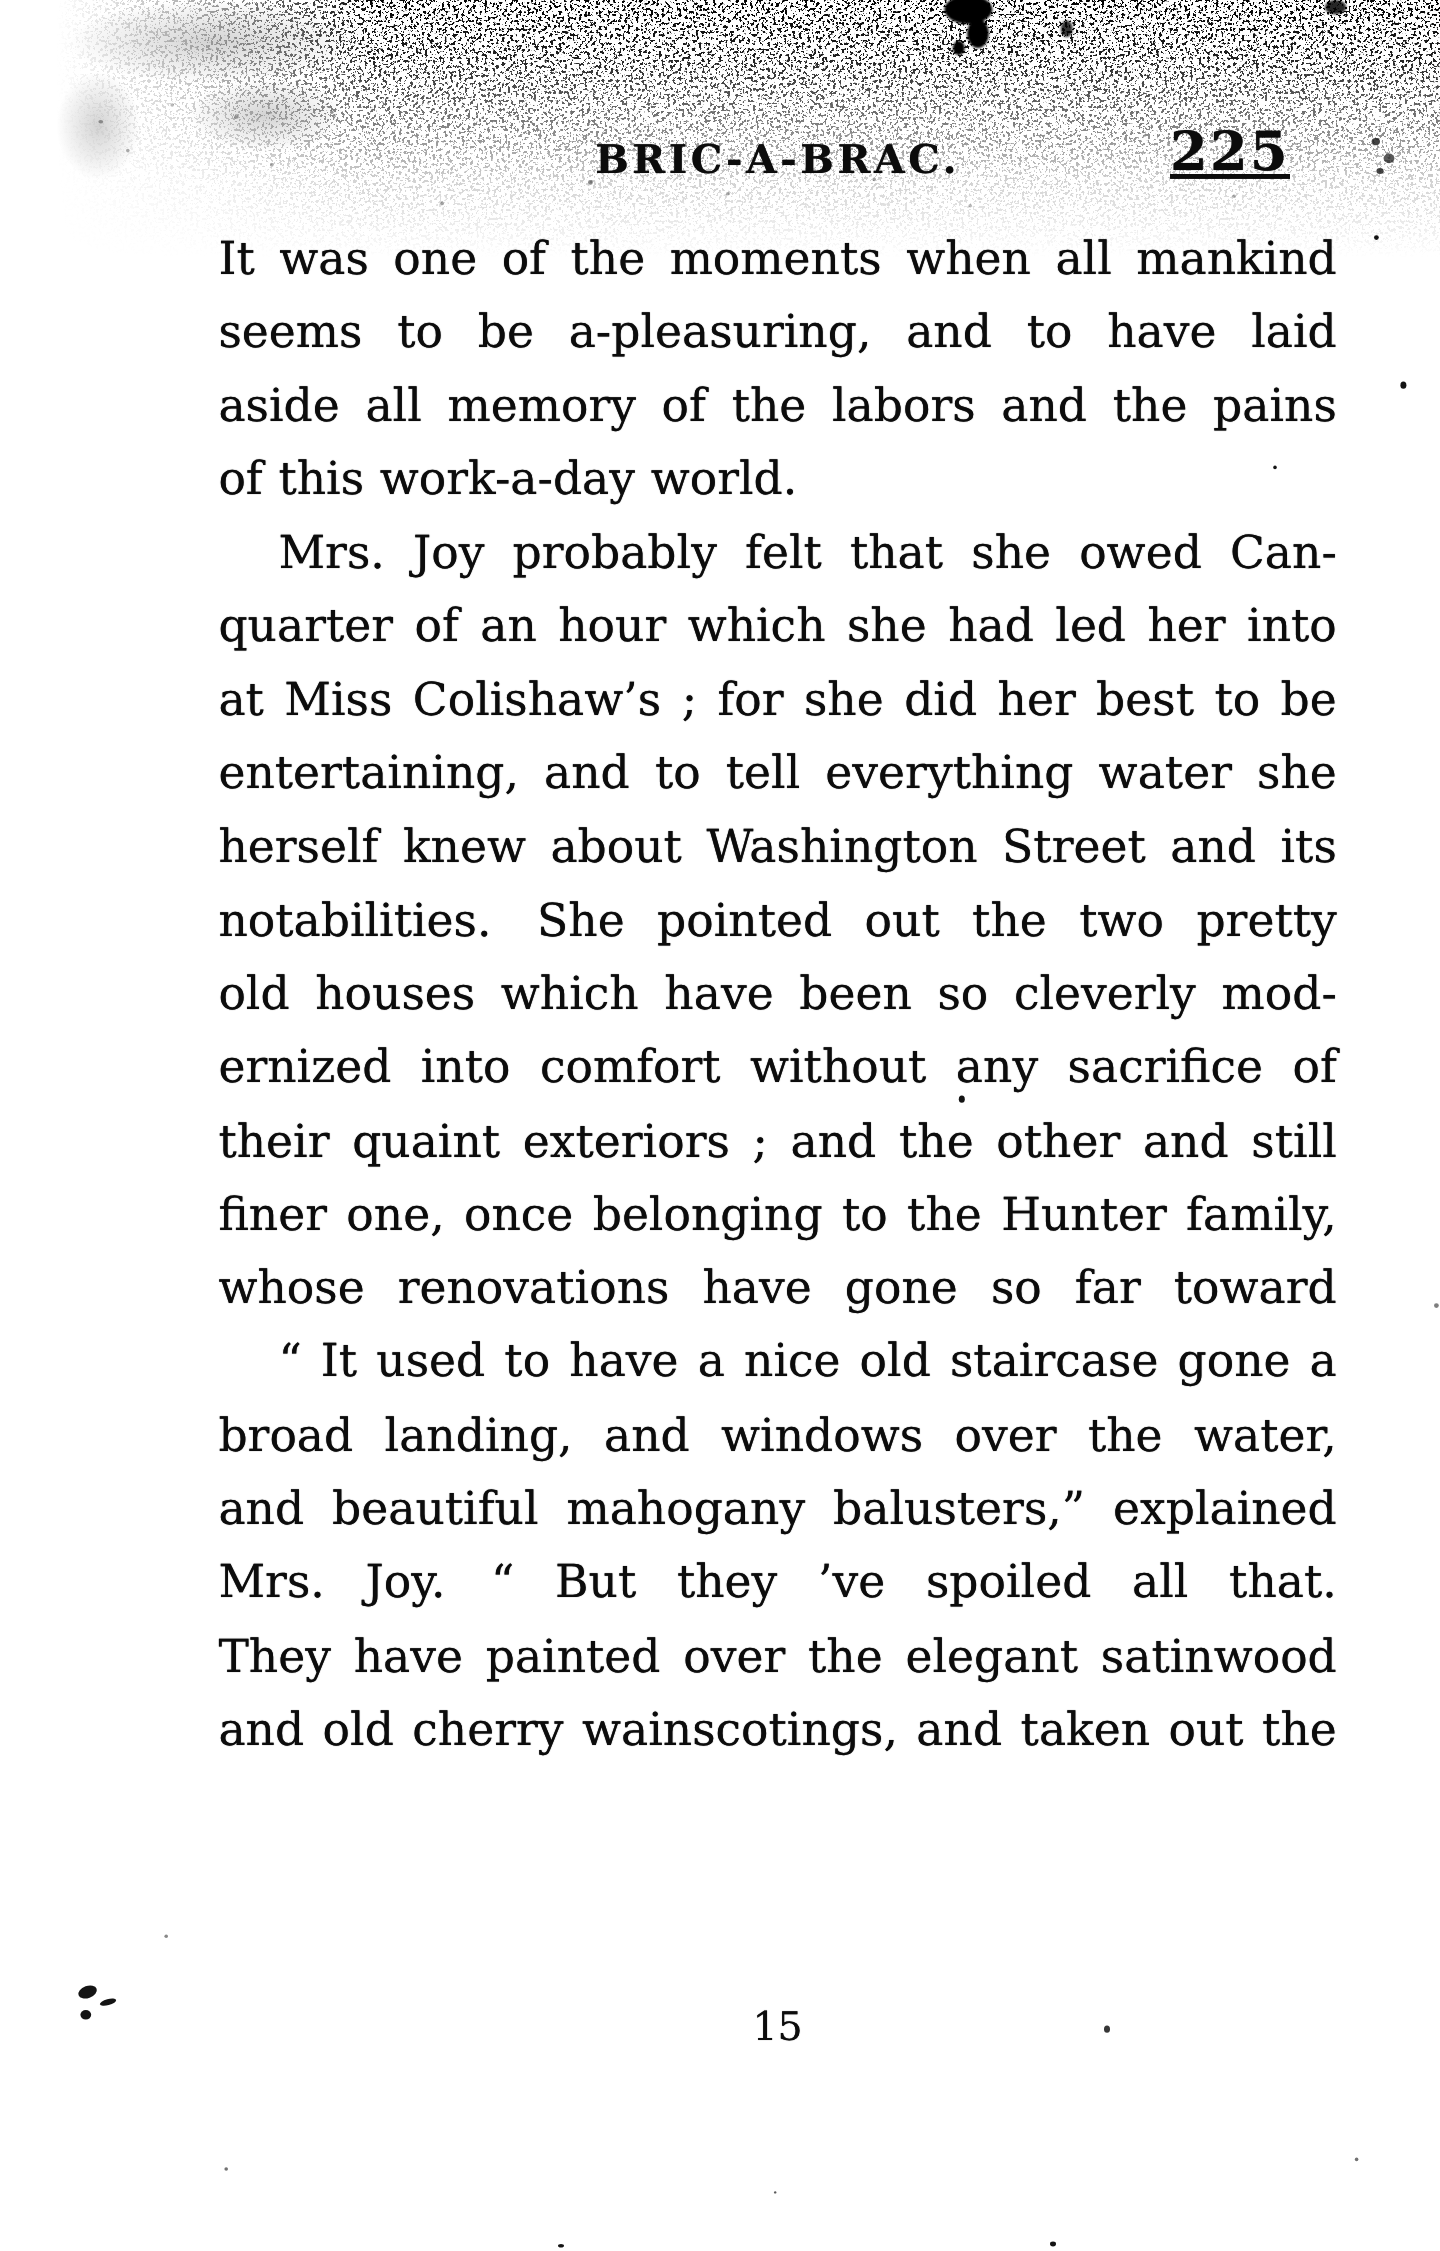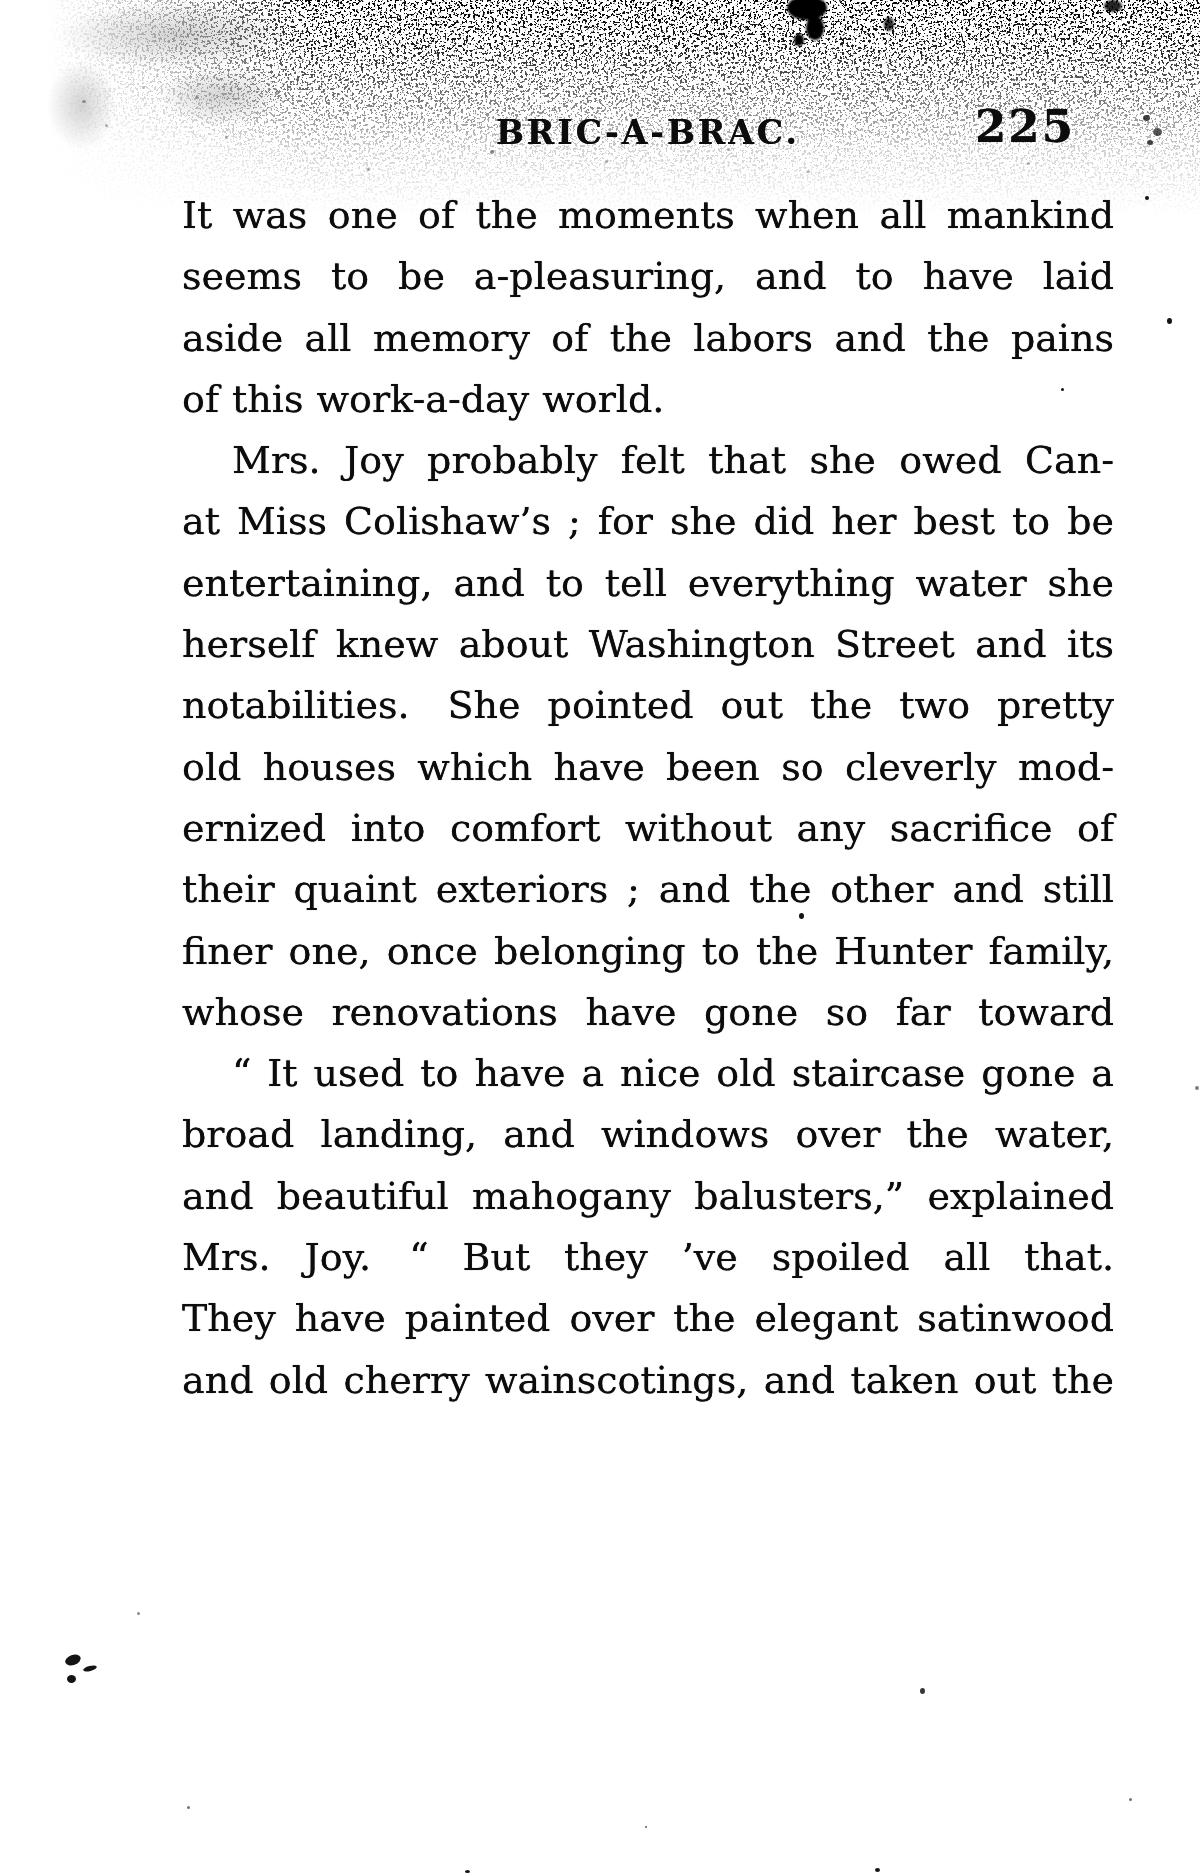--- a/index.html
+++ b/index.html
@@ -17,20 +17,21 @@
     position:absolute;top:116px;left:135px;width:932px;
     text-align:center;font-size:33px;font-weight:bold;
     letter-spacing:3px;line-height:1;
     text-shadow:0 0 0.6px rgba(0,0,0,.85);
   }
   .page-number{
     position:absolute;top:104px;right:125px;
     font-size:45px;font-weight:bold;line-height:1;
     letter-spacing:2px;
     text-shadow:0 0 0.7px rgba(0,0,0,.85);
+    text-decoration:underline;
   }
   
   .body-text{
     position:absolute;left:135px;top:185px;width:932px;
   }
   .ln{
     font-size:38px;
     line-height:61.3px;
     text-align:justify;
     text-align-last:justify;
@@ -105,37 +106,39 @@
 
   <div class="running-head">BRIC-A-BRAC.</div>
   <div class="page-number">225</div>
 
   <div class="body-text">
     <div class="ln">It was one of the moments when all mankind</div>
     <div class="ln">seems to be a-pleasuring, and to have laid</div>
     <div class="ln">aside all memory of the labors and the pains</div>
     <div class="ln end">of this work-a-day world.</div>
     <div class="ln ind">Mrs. Joy probably felt that she owed Can-</div>
+    <div class="ln">quarter of an hour which she had led her into</div>
     <div class="ln">at Miss Colishaw’s ; for she did her best to be</div>
     <div class="ln">entertaining, and to tell everything water she</div>
     <div class="ln">herself knew about Washington Street and its</div>
     <div class="ln">notabilities. She pointed out the two pretty</div>
     <div class="ln">old houses which have been so cleverly mod-</div>
     <div class="ln">ernized into comfort without any sacrifice of</div>
     <div class="ln">their quaint exteriors ; and the other and still</div>
     <div class="ln">finer one, once belonging to the Hunter family,</div>
     <div class="ln">whose renovations have gone so far toward</div>
     <div class="ln ind">“ It used to have a nice old staircase gone a</div>
     <div class="ln">broad landing, and windows over the water,</div>
     <div class="ln">and beautiful mahogany balusters,” explained</div>
     <div class="ln">Mrs. Joy. “ But they ’ve spoiled all that.</div>
     <div class="ln">They have painted over the elegant satinwood</div>
     <div class="ln">and old cherry wainscotings, and taken out the</div>
   </div>
 
+  <div class="signature-mark">15</div>
 
   <div class="sp" style="left:18px;top:1655px;width:16px;height:10px;transform:rotate(-20deg);"></div>
   <div class="sp" style="left:36px;top:1666px;width:14px;height:5px;transform:rotate(-15deg);"></div>
   <div class="sp" style="left:20px;top:1675px;width:9px;height:8px;"></div>
 
   <div class="sp" style="left:1096px;top:115px;width:7px;height:6px;opacity:.8;"></div>
   <div class="sp" style="left:1106px;top:128px;width:9px;height:8px;opacity:.7;"></div>
   <div class="sp" style="left:1100px;top:140px;width:6px;height:5px;opacity:.8;"></div>
 
   <div class="sp" style="left:1156px;top:248px;width:6px;height:5px;"></div>

